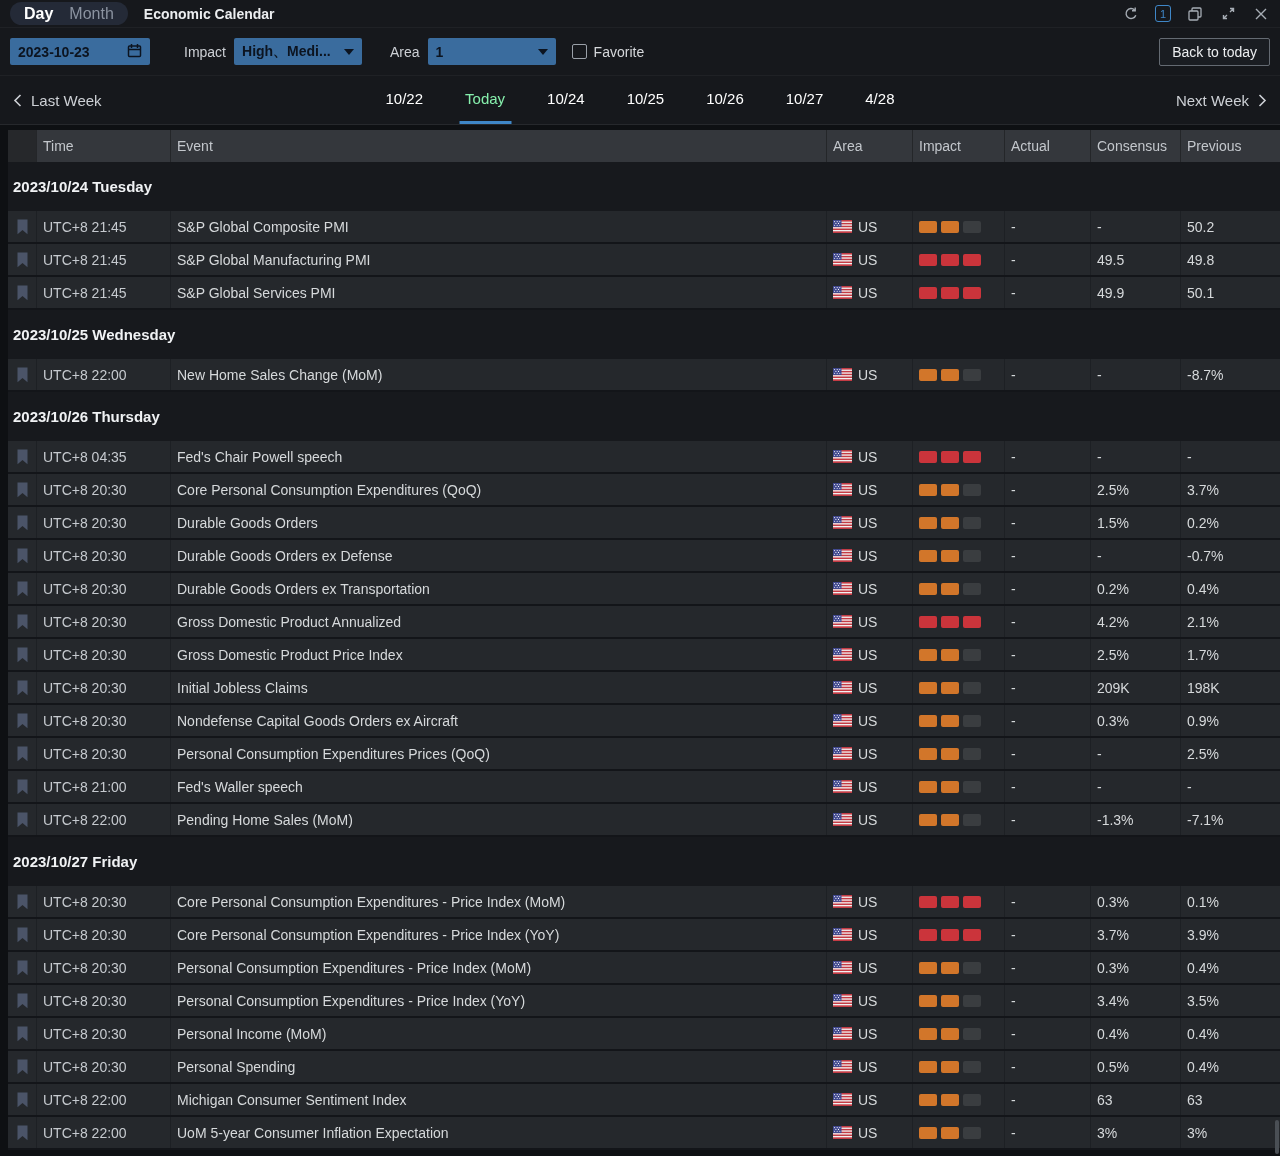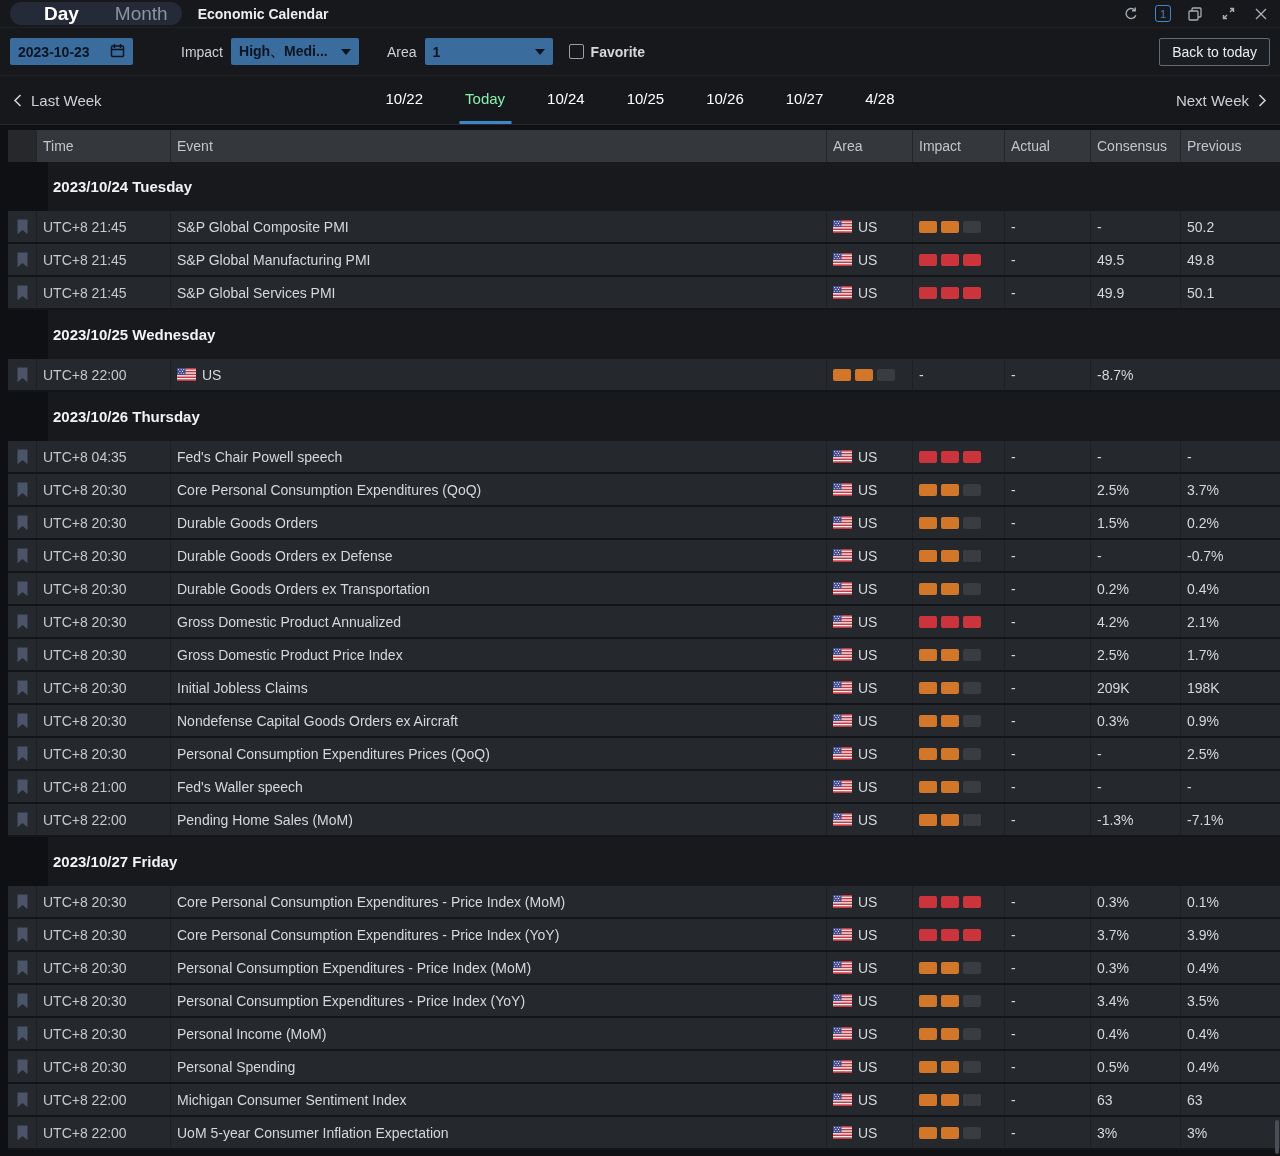--- a/index.html
+++ b/index.html
@@ -9,47 +9,47 @@
     font-family:"Liberation Sans", sans-serif;
     color:#e6e8ea;
     position:relative;
   }
   
   .titlebar {
     height:28px; background:#16181c; display:flex; align-items:center;
     padding:0 10px; border-bottom:1px solid #1f2125;
   }
   .view-pill { background:#242a37; border-radius:13px; display:flex; align-items:center; padding:2px 6px; height:23px; }
-  .view-tab { font-size:19px; color:#8b93a0; padding:0 8px; cursor:default;margin-left:20px; }
+  .view-tab { font-size:16px; color:#8b93a0; padding:0 8px; cursor:default; }
   .view-tab.active { color:#ffffff; font-weight:bold; }
   .app-title { font-size:14px; font-weight:bold; color:#eceef0; margin-left:16px; }
   .win-controls { margin-left:auto; display:flex; align-items:center; gap:15px; }
   .win-btn { width:18px; height:18px; display:flex; align-items:center; justify-content:center; }
   .count-badge {
     width:16px; height:17px; border:1px solid #3f87c8; border-radius:3px;
     color:#3f87c8; font-size:11px; display:flex; align-items:center; justify-content:center;
   }
   
   .filterbar {
     height:48px; background:#16181c; display:flex; align-items:center;
     padding:0 10px; border-bottom:1px solid #1f2125; position:relative;
   }
   .blue-field {
     background:#3a6c9e; color:#0c1420; height:27px; border-radius:2px;
     display:flex; align-items:center; justify-content:space-between;
     font-size:14px; font-weight:bold; padding:0 8px;
   }
-  .date-field { width:123px; margin-right:48px; }
+  .date-field { width:140px; margin-right:34px; }
   .select-field { width:128px; }
   .filter-label { font-size:14px; color:#cdd0d5; margin-right:8px; }
   .gap28 { width:28px; }
   .tri-down { width:0; height:0; border-left:5px solid transparent; border-right:5px solid transparent; border-top:6px solid #0c1420; margin-left:6px; }
   .fav-wrap { display:flex; align-items:center; margin-left:16px; }
   .checkbox { width:15px; height:15px; border:1.5px solid #9aa0a8; border-radius:2px; background:transparent; margin-right:7px; }
-  .fav-label { font-size:14px; color:#d6d8db;font-weight:bold; }
+  .fav-label { font-size:14px; color:#d6d8db; }
   .back-btn {
     position:absolute; right:10px; top:10px; height:28px; padding:0 12px;
     background:#1a1d22; border:1px solid #646a72; border-radius:2px;
     color:#eceef0; font-size:14px; display:flex; align-items:center;
   }
   
   .weeknav {
     height:49px; background:#16181c; border-bottom:1px solid #26282c;
     display:flex; align-items:center; padding:0 12px; position:relative;
   }
@@ -63,21 +63,21 @@
   .week-day.active { color:#86efac; border-bottom-color:#3f87c8; }
   
   .table-area { margin-top:5px; padding-left:8px; }
   .grid-row { display:grid; grid-template-columns:28px 134px 656px 86px 92px 86px 90px 1fr; }
   .thead { background:#34373c; height:32px; }
   .thead .cell { color:#c3c7cc; font-size:14px; display:flex; align-items:center; padding-left:6px; }
   .thead .cell.h0 { background:#26282b; }
   .thead .cell + .cell { border-left:1px solid #242629; }
   .group-row {
     height:49px; background:#17191d; display:flex; align-items:center;
-    padding-left:5px; font-size:15px; font-weight:bold; color:#f0f2f4;margin-left:40px;
+    padding-left:5px; font-size:15px; font-weight:bold; color:#f0f2f4;
   }
   .row { background:#25282c; height:33px; border-bottom:2px solid #131519; }
   .row .cell { display:flex; align-items:center; padding-left:6px; font-size:14px; color:#d6d9db; overflow:hidden; white-space:nowrap; }
   .row .cell + .cell { border-left:1px solid #1d2024; }
   .row .c0 { justify-content:center; padding-left:0; }
   .row .c1 { color:#c6cacf; }
   .bookmark { display:flex; }
   .flag { display:flex; margin-right:6px; }
   .seg { width:18px; height:12px; border-radius:2px; margin-right:4px; display:inline-block; }
   .scroll-thumb { position:absolute; right:1px; bottom:2px; width:4px; height:34px; background:#4a4f55; border-radius:2px; }
@@ -318,20 +318,21 @@
       <div class="group-row">2023/10/25 Wednesday</div>
       <div class="grid-row row">
         <div class="cell c0">
           <span class="bookmark">
             <svg width="13" height="16" viewBox="0 0 13 16">
               <path d="M1.5 0.5h10v14.7l-5-4.3-5 4.3z" fill="#4b5468"></path>
             </svg>
           </span>
         </div>
         <div class="cell c1">UTC+8 22:00</div>
+        <div class="cell c2">New Home Sales Change (MoM)</div>
         <div class="cell c3">
           <span class="flag">
             <svg width="19" height="13" viewBox="0 0 19 13">
               <rect width="19" height="13" fill="#c43b44"></rect>
               <g fill="#f2f2f2">
                 <rect y="1.6" width="19" height="1.3"></rect>
                 <rect y="4.4" width="19" height="1.3"></rect>
                 <rect y="7.2" width="19" height="1.3"></rect>
                 <rect y="10" width="19" height="1.3"></rect>
               </g>

